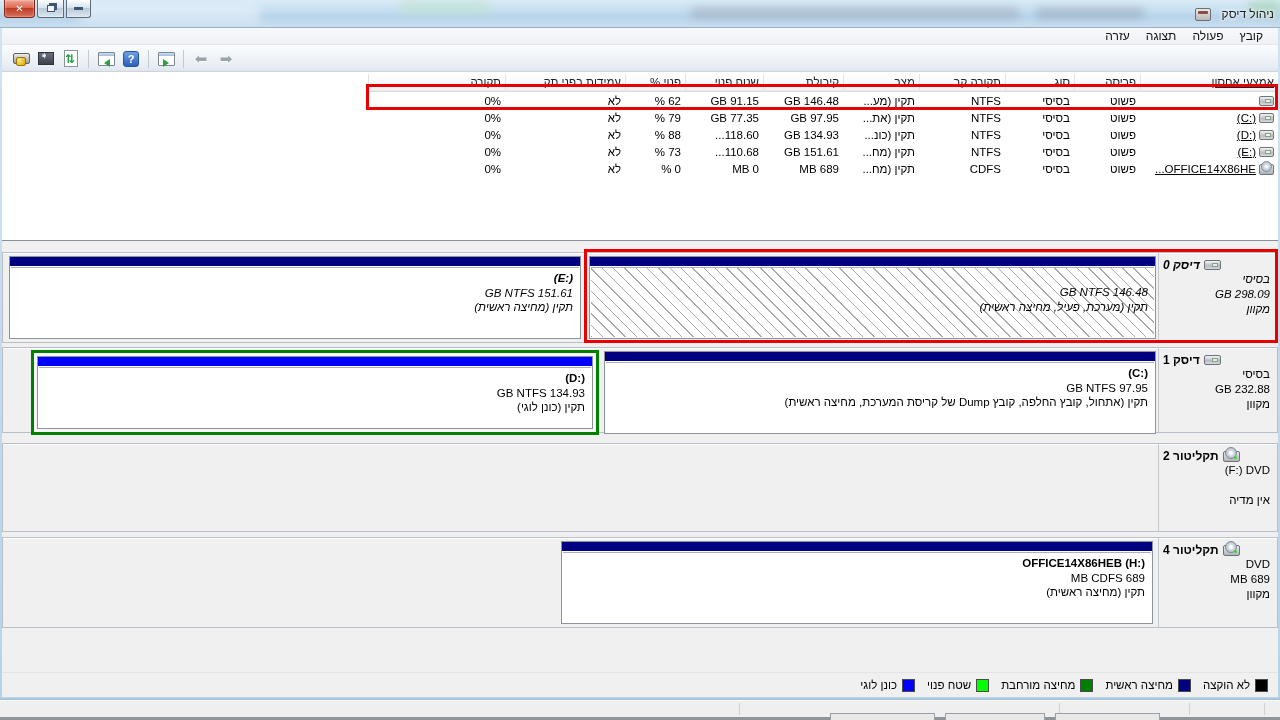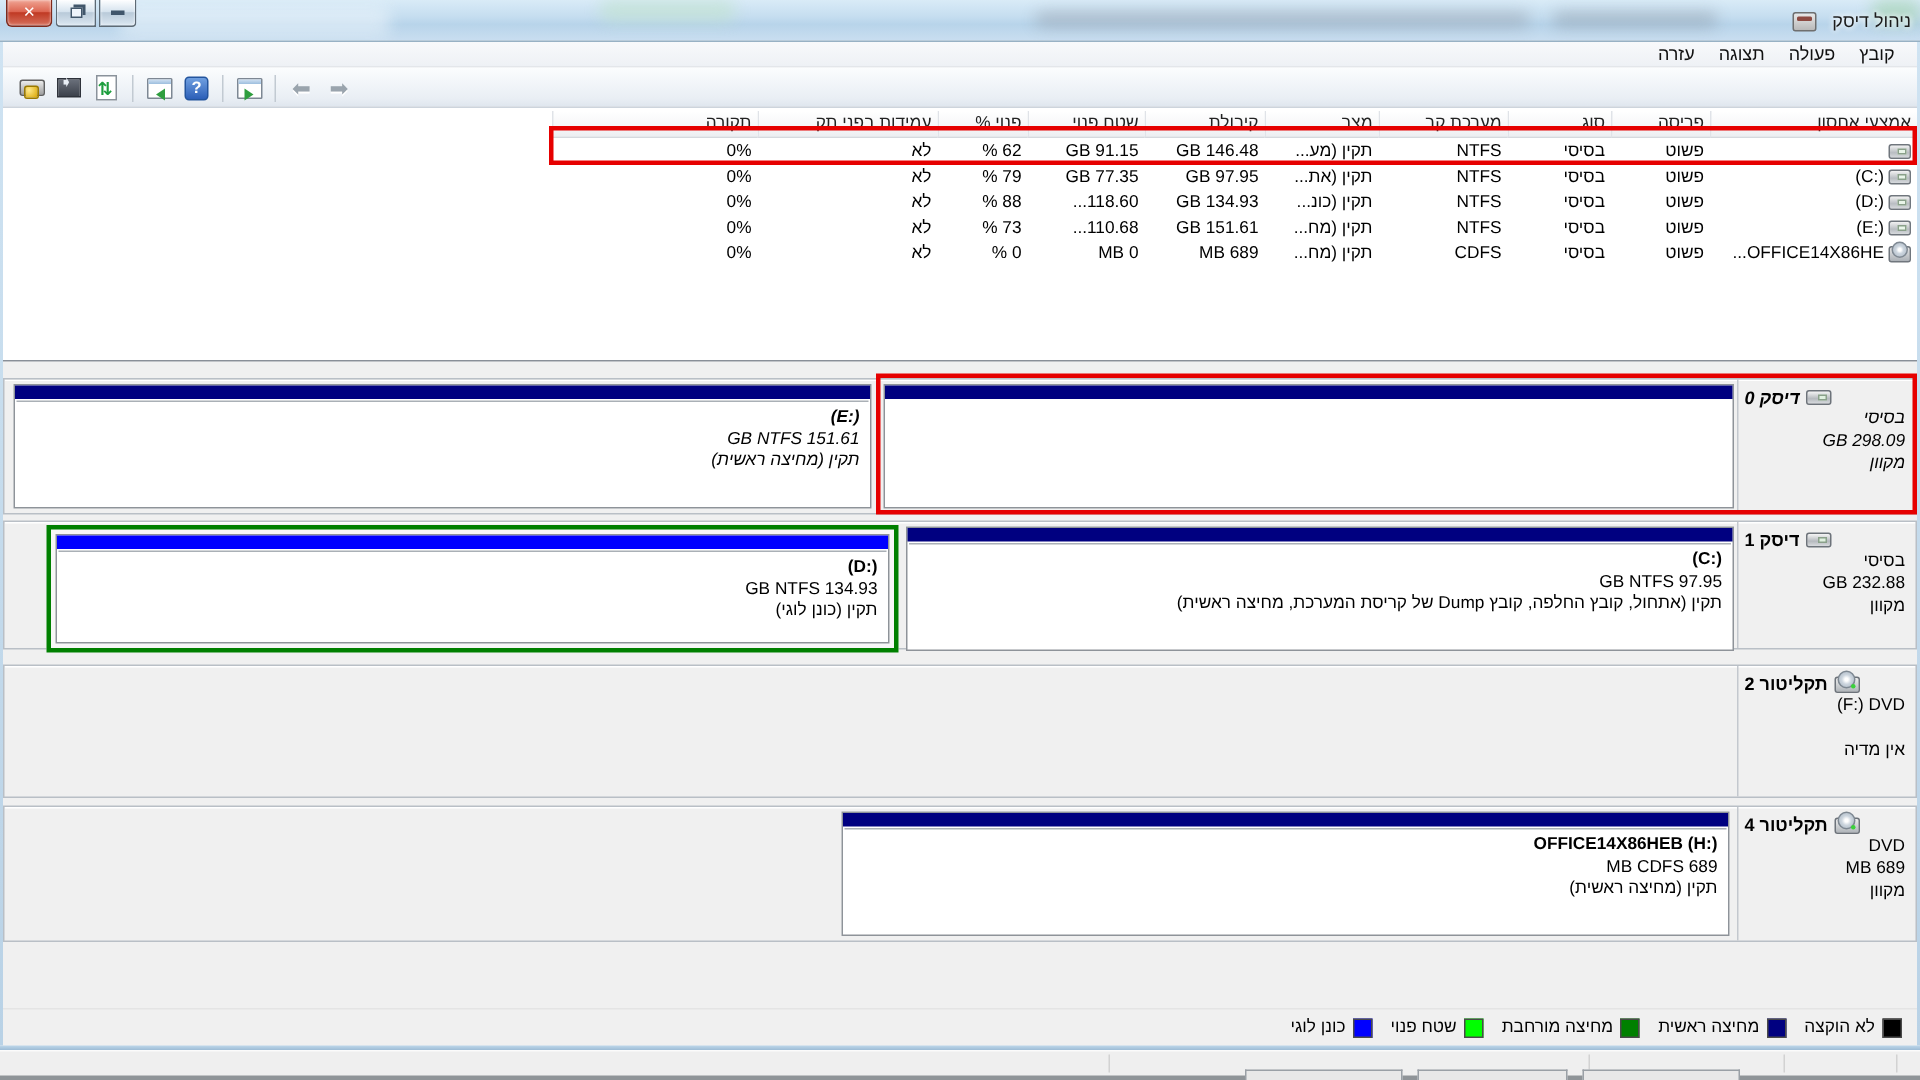--- a/index.html
+++ b/index.html
@@ -57,21 +57,21 @@
     background:radial-gradient(circle at 30% 30%,#ffe98a,#d8a400);border-radius:2px;border:1px solid #9c7a00;}
 
   
   .listarea{left:2px;top:72px;width:1276px;height:169px;background:#fff;border-bottom:1px solid #898f98;}
   .lheader{position:absolute;top:2px;right:0px;height:18px;display:flex;direction:rtl;}
   .hcell{height:18px;background:linear-gradient(#ffffff,#f4f5f7 70%,#eceef1);border-left:1px solid #e0e3e8;
     border-bottom:1px solid #d5d9de;font-size:11.5px;color:#222;padding:2px 4px 0 2px;overflow:hidden;white-space:nowrap;}
   .lrow{position:absolute;right:0;height:17px;display:flex;direction:rtl;}
   .cell{font-size:11.5px;color:#000;padding:1px 4px 0 2px;overflow:hidden;white-space:nowrap;text-align:right;display:flex;align-items:center;justify-content:flex-start;gap:3px;}
   .cell .t{display:block;width:100%;text-align:right;}
-  .c-vol{width:138px;}  .c-layout{width:66px;} .c-type{width:69px;} .c-fs{width:86px;} .c-status{width:76px;}
+  .c-vol{width:138px;text-decoration:underline;}  .c-layout{width:66px;} .c-type{width:69px;} .c-fs{width:86px;} .c-status{width:76px;}
   .c-cap{width:80px;} .c-free{width:78px;} .c-pct{width:60px;padding-left:22px;} .c-ft{width:120px;padding-left:33px;} .c-oh{width:137px;padding-left:43px;}
   .vicon{flex:0 0 auto;}
   .vdisk{width:15px;height:10px;background:linear-gradient(#f2f2f2,#b9bdc2 60%,#d7dadd);border:1px solid #70767d;border-radius:2px;position:relative;}
   .vdisk::after{content:"";position:absolute;right:2px;top:2px;width:4px;height:2px;background:#e9f5e9;border:1px solid #8aa08a;}
   .vcd{width:15px;height:11px;background:linear-gradient(#e7e7e7,#adb2b8);border:1px solid #70767d;border-radius:2px;position:relative;}
   .vcd::before{content:"";position:absolute;left:1px;top:-4px;width:9px;height:9px;border-radius:50%;
     background:radial-gradient(circle,#fff 15%,#cdd6df 40%,#aab6c2);border:1px solid #808a94;}
 
   
   .graph{left:2px;top:242px;width:1276px;height:434px;background:#f0f0f0;}
@@ -186,21 +186,21 @@
           <span class="arrow">➡</span>
         </div>
     </div>
   </div>
 
   <div class="abs listarea">
     <div class="lheader">
       <div class="hcell c-vol">אמצעי אחסון</div>
       <div class="hcell c-layout">פריסה</div>
       <div class="hcell c-type">סוג</div>
-      <div class="hcell c-fs">מערכת קב</div>
+      <div class="hcell c-fs">תקורה קב</div>
       <div class="hcell c-status">מצב</div>
       <div class="hcell c-cap">קיבולת</div>
       <div class="hcell c-free">שטח פנוי</div>
       <div class="hcell c-pct ltr" style="text-align:right;">% פנוי</div>
       <div class="hcell c-ft">עמידות בפני תק</div>
       <div class="hcell c-oh">תקורה</div>
     </div>
 
     <div class="lrow" style="top:20px;">
       <div class="cell c-vol">
@@ -381,20 +381,25 @@
             <span class="hdisk"></span>
             <b>דיסק 0</b>
           </div>
         <div class="dline">בסיסי</div>
         <div class="dline ltr">GB 298.09</div>
         <div class="dline">מקוון</div>
       </div>
 
       <div class="part" style="left:586px;width:567px;">
         <div class="pbar" style="background-color: rgb(0, 0, 128);"></div>
+        <div class="pbody hatch pad-top">
+
+          <div class="pl ltr">GB NTFS 146.48</div>
+          <div class="pl rtl">תקין (מערכת, פעיל, מחיצה ראשית)</div>
+        </div>
       </div>
 
       <div class="part" style="left:6px;width:572px;">
         <div class="pbar" style="background-color: rgb(0, 0, 128);"></div>
         <div class="pbody">
           <div class="pl lbl ltr">(E:)</div>
           <div class="pl ltr">GB NTFS 151.61</div>
           <div class="pl rtl">תקין (מחיצה ראשית)</div>
         </div>
       </div>

